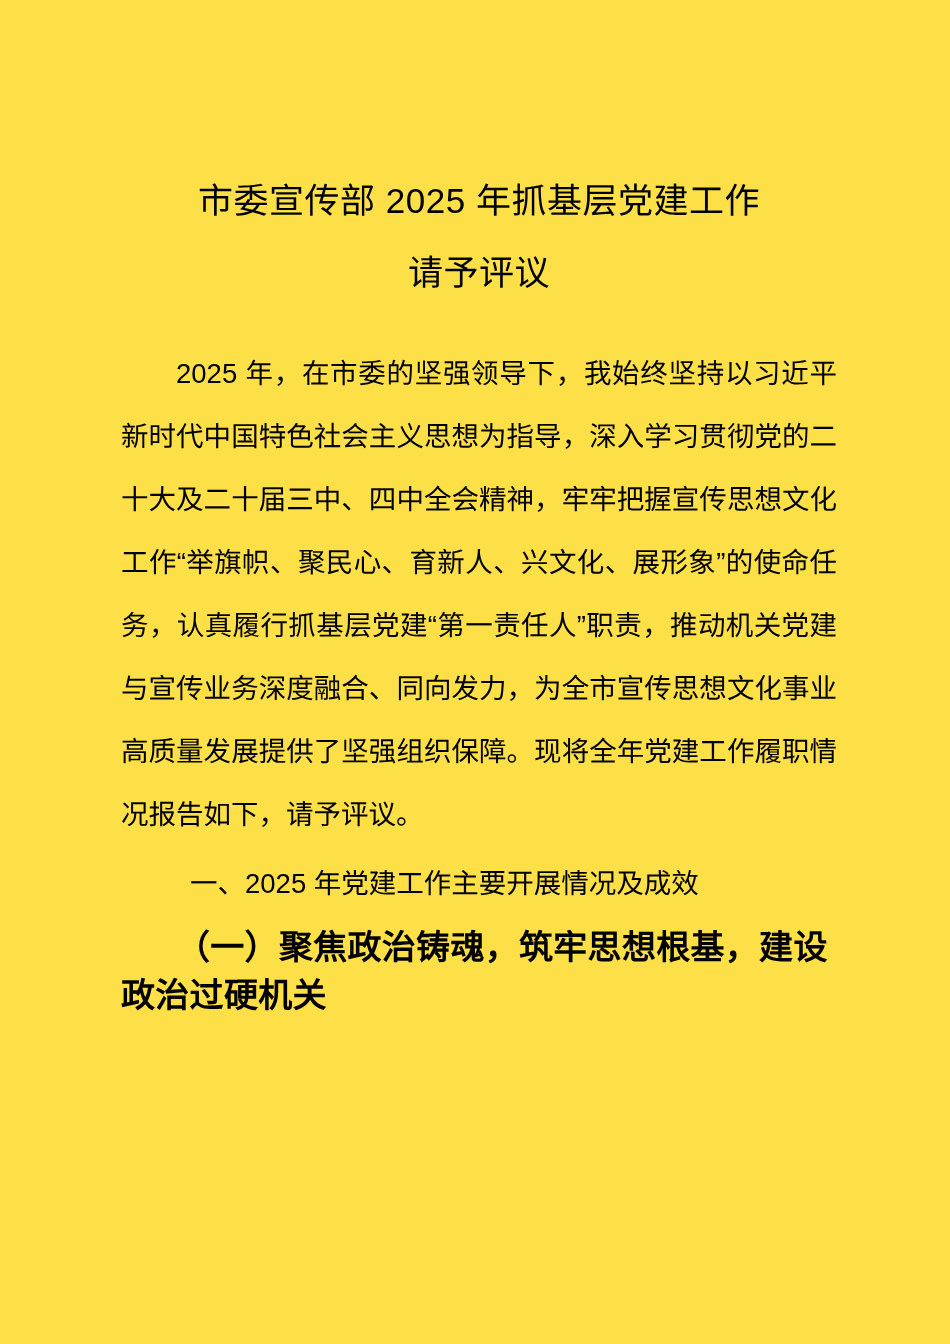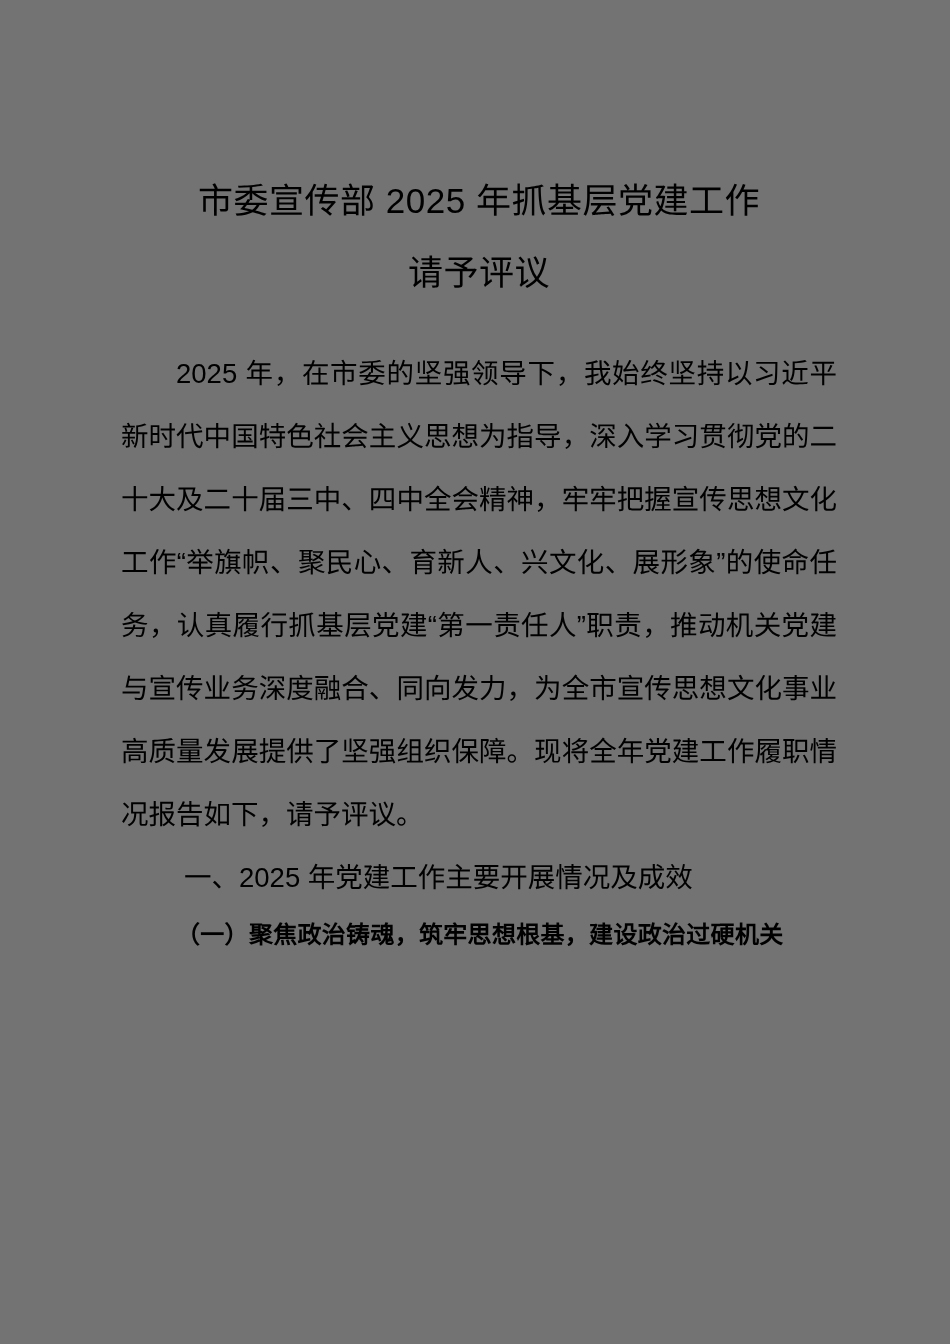--- a/index.html
+++ b/index.html
@@ -6,21 +6,21 @@
   html, body {
     margin: 0;
     padding: 0;
     background: #ffffff;
   }
 
   .page {
     position: relative;
     width: 950px;
     height: 1344px;
-    background: #737373;
+    background: #fde047;
     margin: 0 auto;
     overflow: hidden;
     box-sizing: border-box;
     font-family: "Liberation Sans", "DejaVu Sans", sans-serif;
     color: #000000;
     -webkit-font-smoothing: antialiased;
   }
 
   
   .content {
@@ -61,28 +61,28 @@
 
   .para.indent2 {
     text-indent: 55px;
   }
 
   .heading-num {
     font-size: 27.5px;
     line-height: 48.6px;
     text-indent: 55px;
     text-align: left;
-    margin: 8px;
+    margin: 14px;
     padding: 0;
     font-weight: 400;
     color: #000000;
   }
 
   .heading-sub {
-    font-size: 24px;
+    font-size: 34px;
     line-height: 48.6px;
     text-indent: 55px;
     text-align: left;
     margin: 0;
     padding: 0;
     font-weight: bold;
     color: #000000;
     letter-spacing: 0.3px;
   }
 </style>

